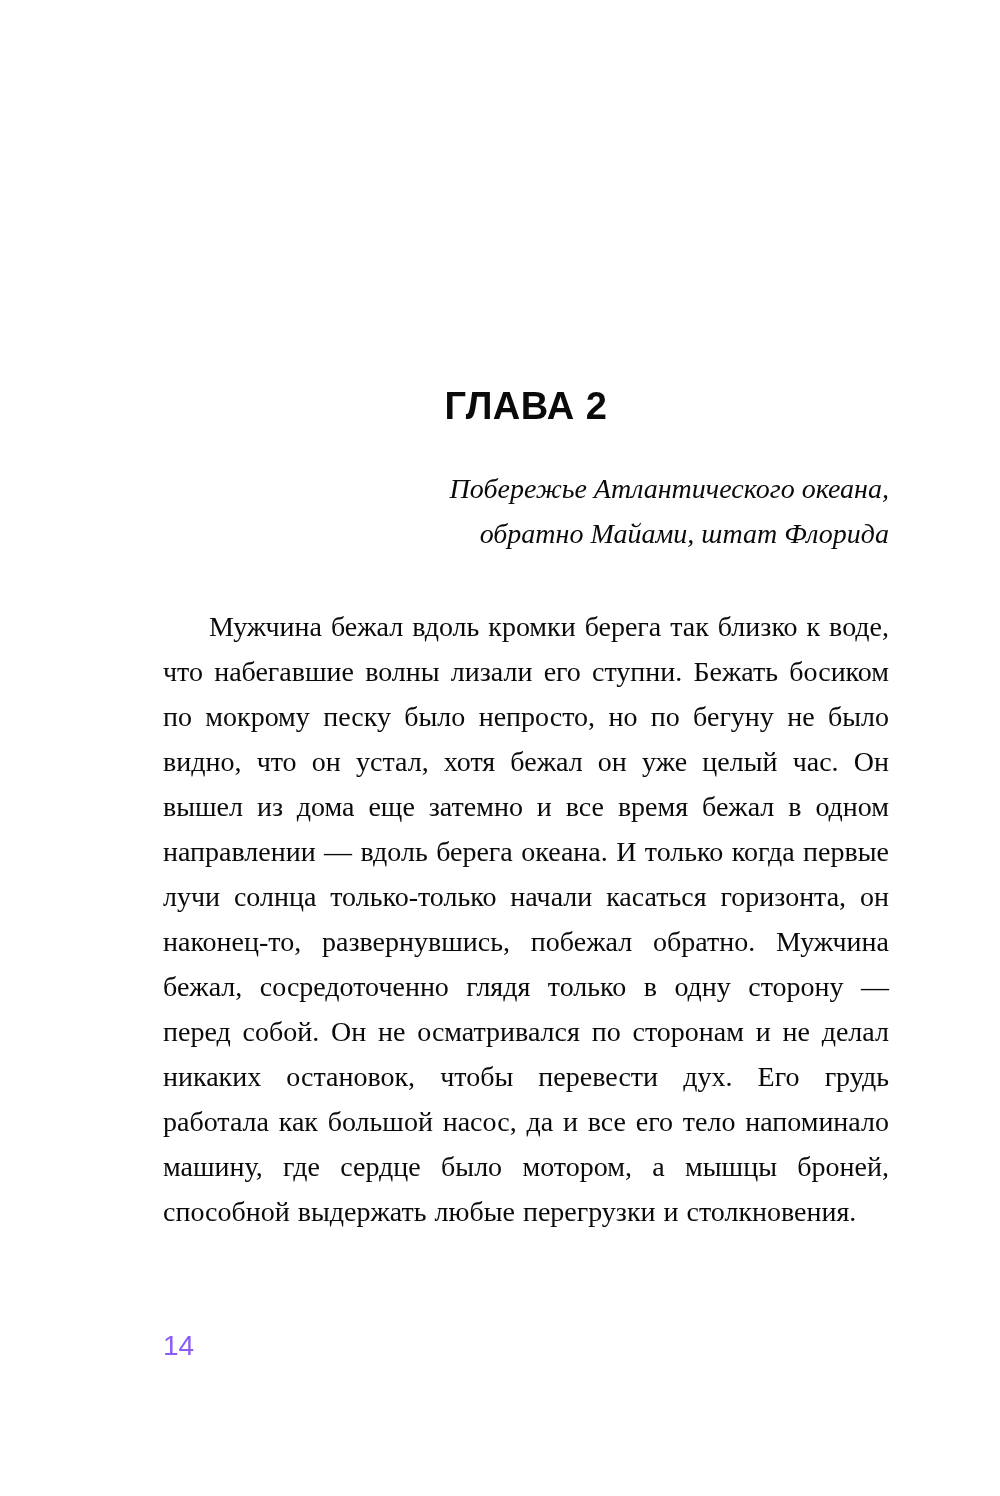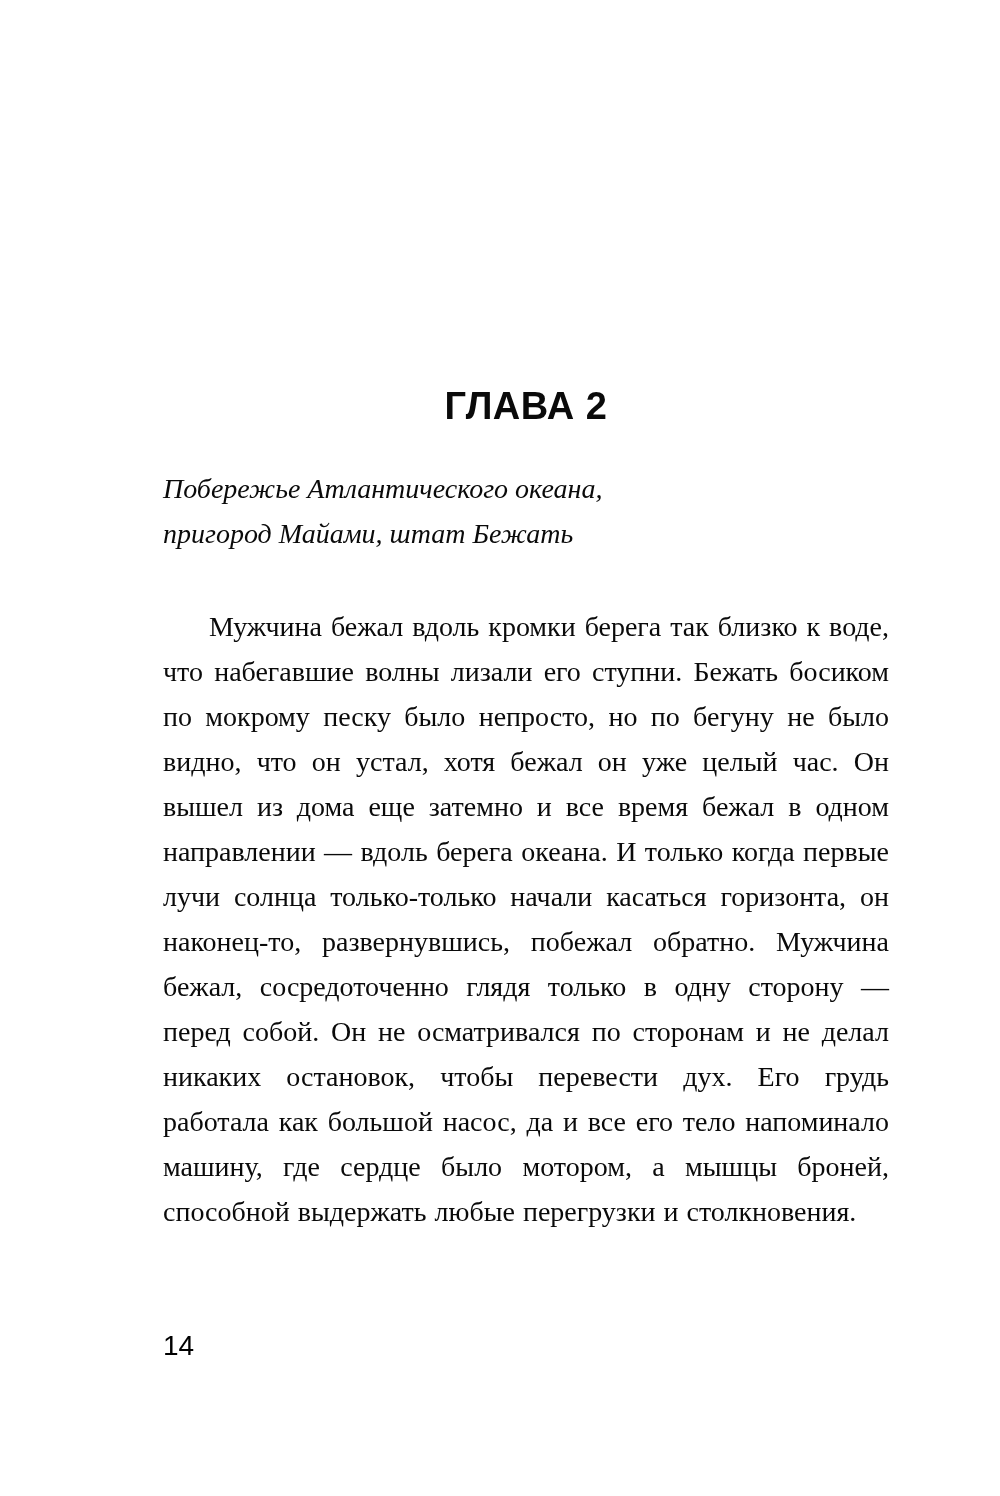--- a/index.html
+++ b/index.html
@@ -33,21 +33,21 @@
     text-align: center;
     color: #0a0a0a;
     margin-bottom: 38px;
   }
 
   .chapter-subtitle {
     font-family: "Liberation Serif", "DejaVu Serif", serif;
     font-style: italic;
     font-size: 28px;
     line-height: 45px;
-    text-align: left;
+    text-align: right;
     color: #0a0a0a;
     margin-bottom: 48px;
   }
 
   .body-text {
     font-family: "Liberation Serif", "DejaVu Serif", serif;
     font-size: 28px;
     line-height: 45px;
     text-align: justify;
     color: #0a0a0a;
@@ -58,35 +58,35 @@
     word-spacing: 1px;
     hyphens: auto;
   }
 
   .page-number {
     position: absolute;
     left: 163px;
     top: 1330px;
     font-family: "Liberation Sans", "DejaVu Sans", sans-serif;
     font-size: 28px;
-    color: #000000;
+    color: #8b5cf6;
   }
 </style>
 </head>
 <body>
 
 <div class="book-page">
 
   <div class="content">
 
     <div class="chapter-heading">ГЛАВА 2</div>
 
     <div class="chapter-subtitle">
       <div>Побережье Атлантического океана,</div>
-      <div>пригород Майами, штат Бежать</div>
+      <div>обратно Майами, штат Флорида</div>
     </div>
 
     <div class="body-text">
       <p>Мужчина бежал вдоль кромки берега так близко к воде, что набегавшие волны лизали его ступни. Бежать босиком по мокрому песку было непросто, но по бегуну не было видно, что он устал, хотя бежал он уже целый час. Он вышел из дома еще затемно и все время бежал в одном направлении — вдоль берега океана. И только когда первые лучи солнца только-только начали касаться горизонта, он наконец-то, развернувшись, побежал обратно. Мужчина бежал, сосредоточенно глядя только в одну сторону — перед собой. Он не осматривался по сторонам и не делал никаких остановок, чтобы перевести дух. Его грудь работала как большой насос, да и все его тело напоминало машину, где сердце было мотором, а мышцы броней, способной выдержать любые перегрузки и столкновения.</p>
     </div>
 
   </div>
 
   <div class="page-number">14</div>
 

